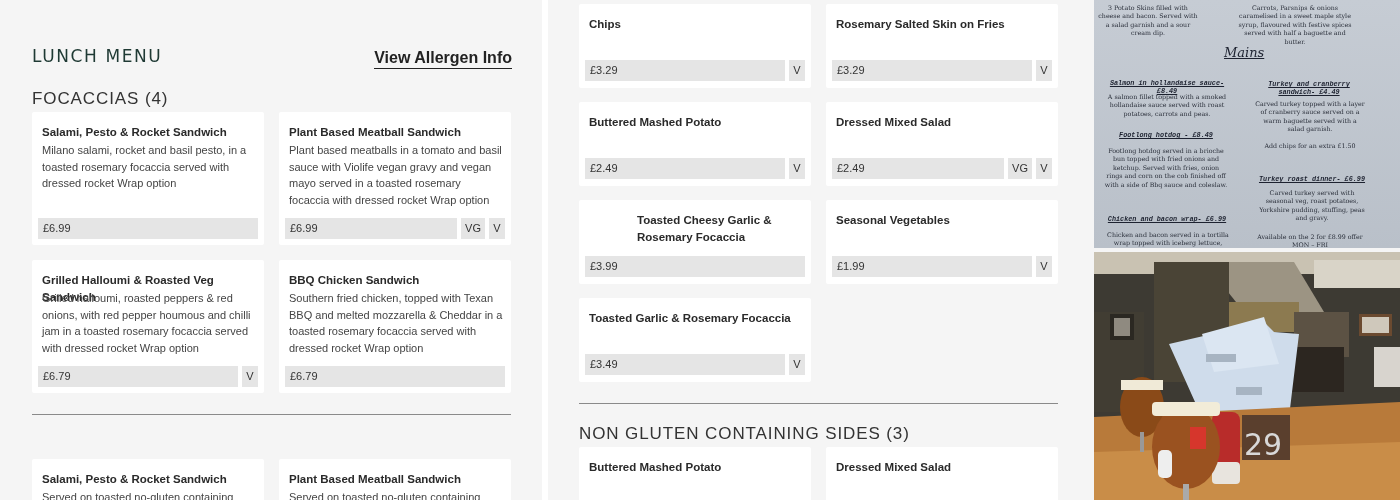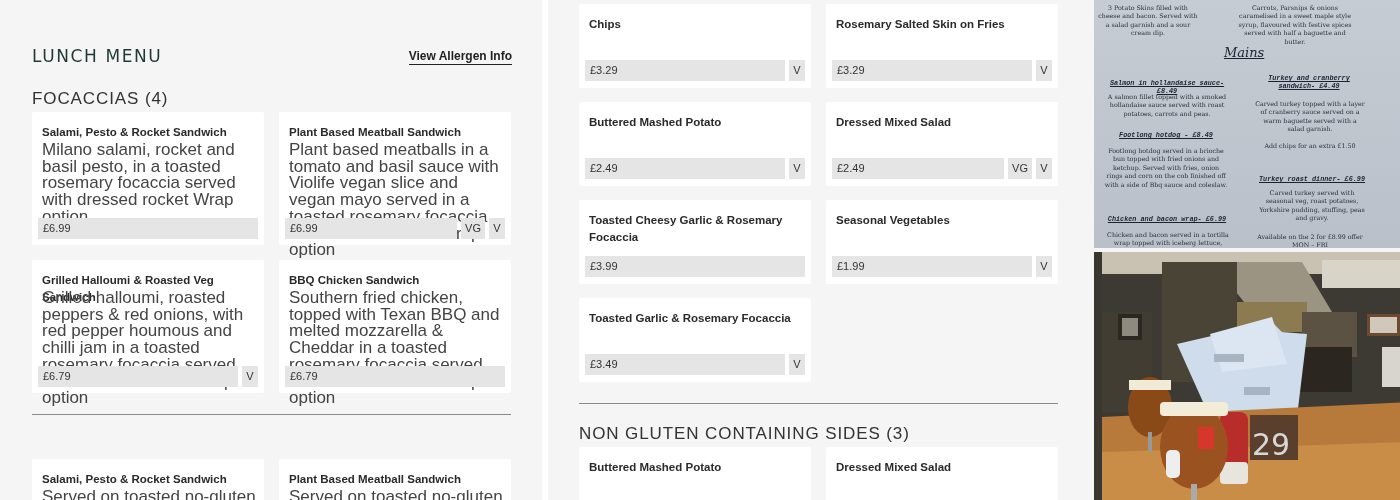--- a/index.html
+++ b/index.html
@@ -8,34 +8,34 @@
 
   .panel { position: absolute; top: 0; height: 500px; background: #f5f5f5; overflow: hidden; }
   #left-panel { left: 0; width: 542px; margin-top: 33px; }
   #mid-panel { left: 548px; width: 540px; text-decoration: underline; }
   .sep { position: absolute; top: 0; width: 6px; height: 500px; background: #ffffff; }
   #sep1 { left: 542px; }
   #sep2 { left: 1088px; width: 6px; }
 
   .header-row { position: absolute; left: 32px; top: 12px; width: 480px; height: 24px; }
   .page-title { font-family: "DejaVu Sans", sans-serif; font-size: 17px; letter-spacing: 1.6px; color: #1f3a34; font-weight: normal; position: absolute; left: 0; top: 1px; }
-  .allergen-link { position: absolute; right: 0; top: 4px; font-size: 12px; font-weight: bold; color: #222; text-decoration: none; border-bottom: 1.5px solid #222; padding-bottom: 1px; cursor: pointer; }
+  .allergen-link { position: absolute; right: 0; top: 4px; font-size: 16px; font-weight: bold; color: #222; text-decoration: none; border-bottom: 1.5px solid #222; padding-bottom: 1px; cursor: pointer; }
 
   .section-title { position: absolute; font-size: 17px; letter-spacing: 0.9px; color: #333; text-transform: uppercase; }
 
   .card { position: absolute; background: #ffffff; border-radius: 2px; width: 232px; }
   .card-name { position: absolute; left: 10px; top: 12px; right: 10px; font-size: 11.5px; font-weight: bold; color: #2a2a2a; line-height: 17px; }
-  .card-desc { position: absolute; left: 10px; top: 30px; right: 8px; font-size: 17px; color: #444; line-height: 16.7px; }
+  .card-desc { position: absolute; left: 10px; top: 30px; right: 8px; font-size: 11px; color: #444; line-height: 16.7px; }
   .price-row { position: absolute; left: 6px; right: 6px; height: 21px; display: flex; gap: 4px; }
   .price { flex: 1; background: #e5e5e5; font-size: 11px; color: #333; line-height: 21px; padding-left: 5px; }
   .tag { background: #e5e5e5; font-size: 11px; color: #333; line-height: 21px; text-align: center; min-width: 16px; padding: 0 4px; }
 
   .divider { position: absolute; height: 1px; background: #8a8a8a; }
 
-  .photo { position: absolute; left: 1094px; width: 306px; overflow: hidden; padding-left: 8px; }
+  .photo { position: absolute; left: 1094px; width: 306px; overflow: hidden; }
   #photo-menu { top: 0; height: 248px; background: linear-gradient(180deg, #c6ccd4 0%, #b9c0c9 100%); }
   #photo-pub { top: 252px; height: 248px; background: #3a3630; }
   .pm-text { position: absolute; font-family: "DejaVu Serif", serif; font-size: 6.3px; color: #2a2f3a; text-align: center; line-height: 8.4px; }
   .pm-head { position: absolute; font-family: Liberation Mono, monospace; font-size: 6.8px; font-style: italic; font-weight: bold; color: #1d2230; text-decoration: underline; text-align: center; }
   .pm-mains { position: absolute; left: 130px; top: 45px; font-family: "DejaVu Serif", serif; font-size: 13px; font-style: italic; color: #1d2230; text-decoration: underline; }
 </style>
 </head>
 <body>
 
 <div class="panel" id="left-panel">
@@ -49,21 +49,21 @@
   <div class="card" style="left:32px; top:79px; height:133px;">
     <div class="card-name">Salami, Pesto &amp; Rocket Sandwich</div>
     <div class="card-desc">Milano salami, rocket and basil pesto, in a toasted rosemary focaccia served with dressed rocket Wrap option</div>
     <div class="price-row" style="top:106px;">
       <div class="price">£6.99</div>
     </div>
   </div>
 
   <div class="card" style="left:279px; top:79px; height:133px;">
     <div class="card-name">Plant Based Meatball Sandwich</div>
-    <div class="card-desc">Plant based meatballs in a tomato and basil sauce with Violife vegan slice and vegan mayo served in a toasted rosemary focaccia with dressed rocket Wrap option</div>
+    <div class="card-desc">Plant based meatballs in a tomato and basil sauce with Violife vegan gravy and vegan mayo served in a toasted rosemary focaccia with dressed rocket Wrap option</div>
     <div class="price-row" style="top:106px;">
       <div class="price">£6.99</div>
       <div class="tag">VG</div>
       <div class="tag">V</div>
     </div>
   </div>
 
   <div class="card" style="left:32px; top:227px; height:133px;">
     <div class="card-name">Grilled Halloumi &amp; Roasted Veg Sandwich</div>
     <div class="card-desc">Grilled halloumi, roasted peppers &amp; red onions, with red pepper houmous and chilli jam in a toasted rosemary focaccia served with dressed rocket Wrap option</div>
@@ -123,21 +123,21 @@
   <div class="card" style="left:278px; top:102px; height:84px;">
     <div class="card-name">Dressed Mixed Salad</div>
     <div class="price-row" style="top:56px;">
       <div class="price">£2.49</div>
       <div class="tag">VG</div>
       <div class="tag">V</div>
     </div>
   </div>
 
   <div class="card" style="left:31px; top:200px; height:84px;">
-    <div class="card-name" style="right:26px;">Toasted Cheesy Garlic &amp; Rosemary Focaccia</div>
+    <div class="card-name" style="right:26px;margin-left:48px;">Toasted Cheesy Garlic &amp; Rosemary Focaccia</div>
     <div class="price-row" style="top:56px;">
       <div class="price">£3.99</div>
     </div>
   </div>
   <div class="card" style="left:278px; top:200px; height:84px;">
     <div class="card-name">Seasonal Vegetables</div>
     <div class="price-row" style="top:56px;">
       <div class="price">£1.99</div>
       <div class="tag">V</div>
     </div>
@@ -166,21 +166,21 @@
 <div class="sep" id="sep2" style="background:#f5f5f5;"></div>
 
 <div class="photo" id="photo-menu">
   <div class="pm-text" style="left:4px; top:4px; width:100px;">3 Potato Skins filled with cheese and bacon. Served with a salad garnish and a sour cream dip.</div>
   <div class="pm-text" style="left:142px; top:4px; width:118px;">Carrots, Parsnips &amp; onions caramelised in a sweet maple style syrup, flavoured with festive spices served with half a baguette and butter.</div>
   <div class="pm-mains">Mains</div>
 
   <div class="pm-head" style="left:8px; top:79px; width:130px;">Salmon in hollandaise sauce- £8.49</div>
   <div class="pm-text" style="left:8px; top:93px; width:130px;">A salmon fillet topped with a smoked hollandaise sauce served with roast potatoes, carrots and peas.</div>
 
-  <div class="pm-head" style="left:165px; top:74px; width:100px;text-align:center;">Turkey and cranberry sandwich- £4.49</div>
+  <div class="pm-head" style="left:165px; top:80px; width:100px;text-align:center;">Turkey and cranberry sandwich- £4.49</div>
   <div class="pm-text" style="left:160px; top:100px; width:112px;">Carved turkey topped with a layer of cranberry sauce served on a warm baguette served with a salad garnish.</div>
 
   <div class="pm-head" style="left:12px; top:131px; width:120px;">Footlong hotdog - £8.49</div>
   <div class="pm-text" style="left:10px; top:147px; width:124px;">Footlong hotdog served in a brioche bun topped with fried onions and ketchup. Served with fries, onion rings and corn on the cob finished off with a side of Bbq sauce and coleslaw.</div>
 
   <div class="pm-text" style="left:160px; top:142px; width:112px;">Add chips for an extra £1.50</div>
 
   <div class="pm-head" style="left:160px; top:175px; width:116px;">Turkey roast dinner- £6.99</div>
   <div class="pm-text" style="left:162px; top:189px; width:112px;">Carved turkey served with seasonal veg, roast potatoes, Yorkshire pudding, stuffing, peas and gravy.</div>
 

